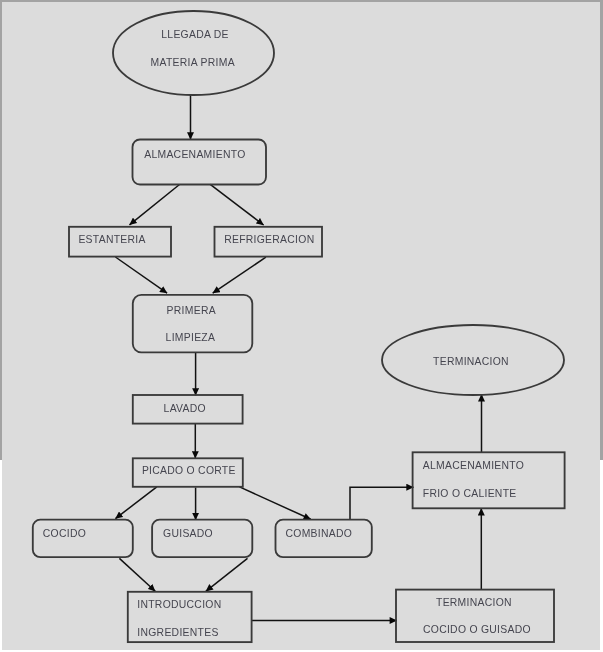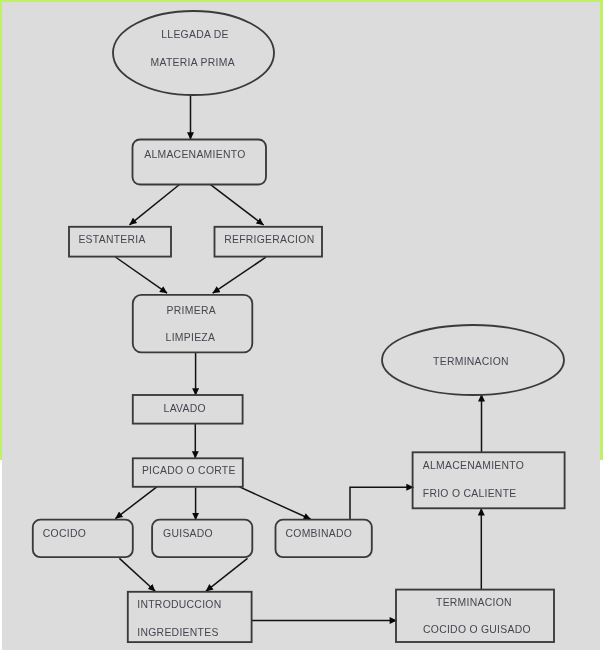--- a/index.html
+++ b/index.html
@@ -1,18 +1,18 @@
 <!DOCTYPE html>
 <html><head>
 <meta charset="utf-8">
 <title>Diagrama de flujo</title>
 <style>
   html,body{margin:0;padding:0;background:#ffffff;}
   body{width:603px;height:652px;overflow:hidden;font-family:"Liberation Sans",sans-serif;}
-  #stage{position:relative;width:603px;height:460px;background:#bef264;}
+  #stage{position:relative;width:603px;height:460px;background:#a3a3a3;}
   svg{display:block;}
   .shape{fill:none;stroke:#3a3a3a;stroke-width:1.85;}
   .conn{stroke:#121212;stroke-width:1.5;fill:none;stroke-linecap:butt;}
   .arrowhead{fill:#080808;stroke:none;}
   .lbl{font-family:"Liberation Sans",sans-serif;font-size:10.4px;fill:#45454f;letter-spacing:0.28px;}
 </style>
 </head>
 <body>
 
 <div id="stage">

